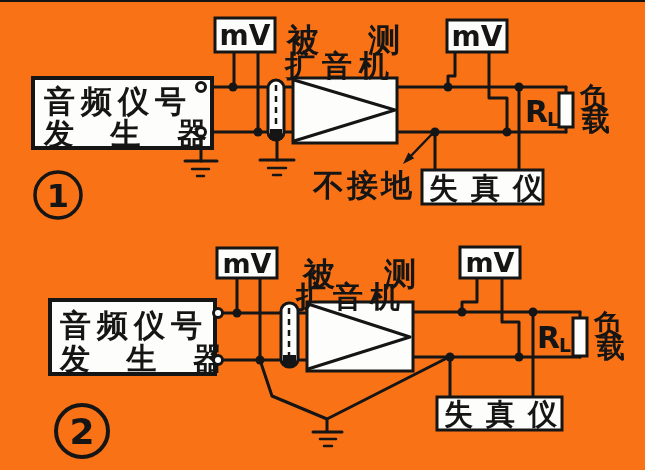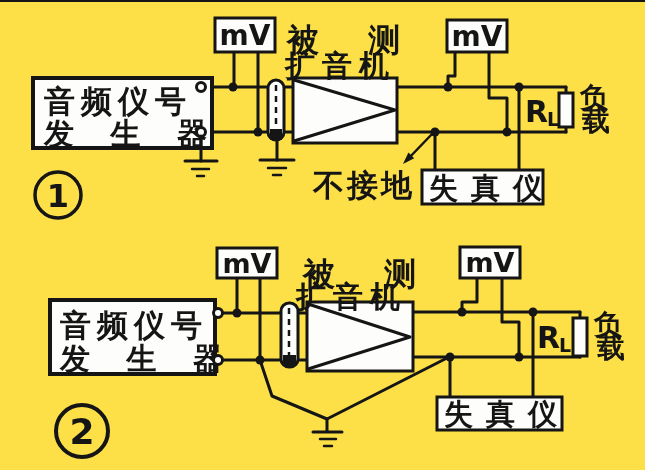--- a/index.html
+++ b/index.html
@@ -1,19 +1,19 @@
 <!DOCTYPE html>
 <html><head>
 <meta charset="utf-8">
 <style>
   html,body{margin:0;padding:0;background:#e8e8e8;}
   .page{
     position:relative;
     width:645px;height:470px;
-    background:#fde047;
+    background:#f97316;
     overflow:hidden;
     font-family:"DejaVu Sans", sans-serif;
   }
   svg{display:block;}
   .wire{stroke:#151515;stroke-width:3;fill:none;stroke-linecap:round;stroke-linejoin:round;}
   .wire-thin{stroke:#151515;stroke-width:2.5;fill:none;stroke-linecap:round;}
   .boxline{stroke:#151515;stroke-width:3;fill:#fdfdfb;}
   .boxthick{stroke:#151515;stroke-width:4;fill:#fdfdfb;}
   .dash{stroke:#151515;stroke-width:2.5;fill:none;stroke-dasharray:6 5;}
   .dot{fill:#151515;stroke:none;}

